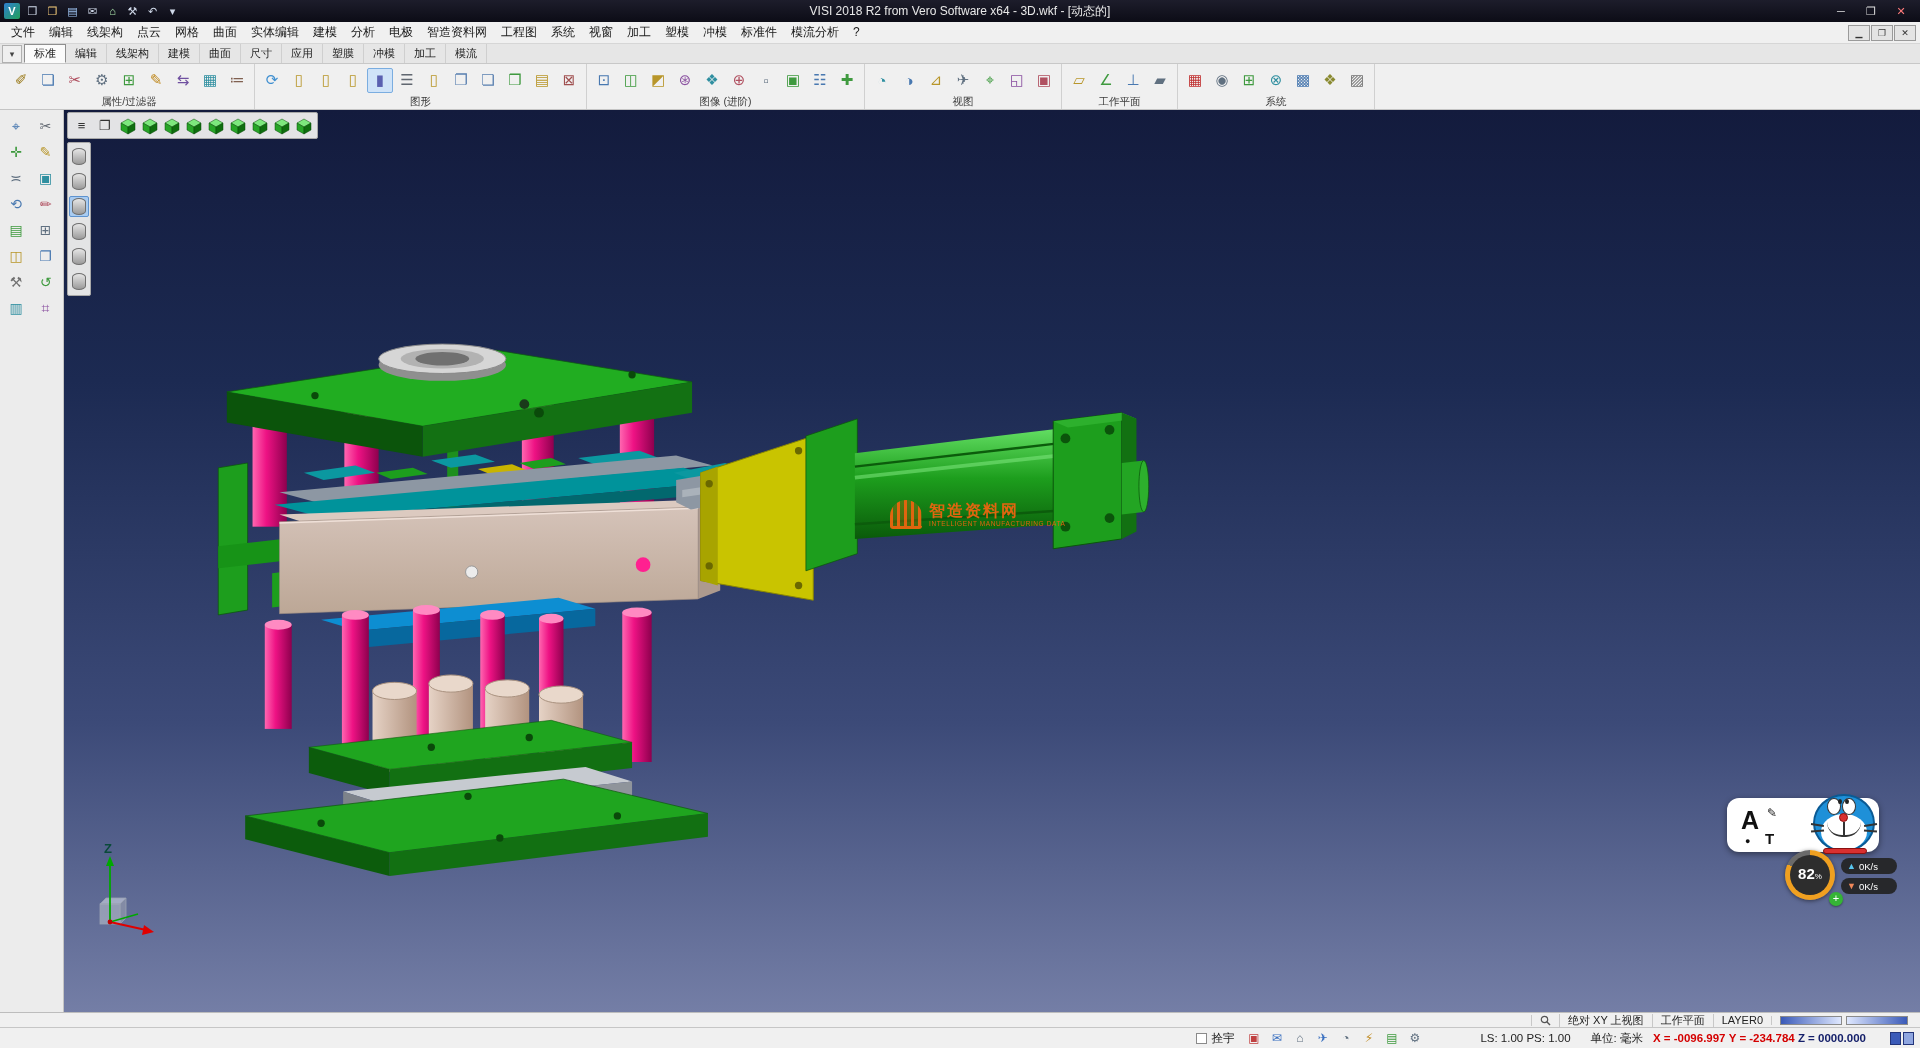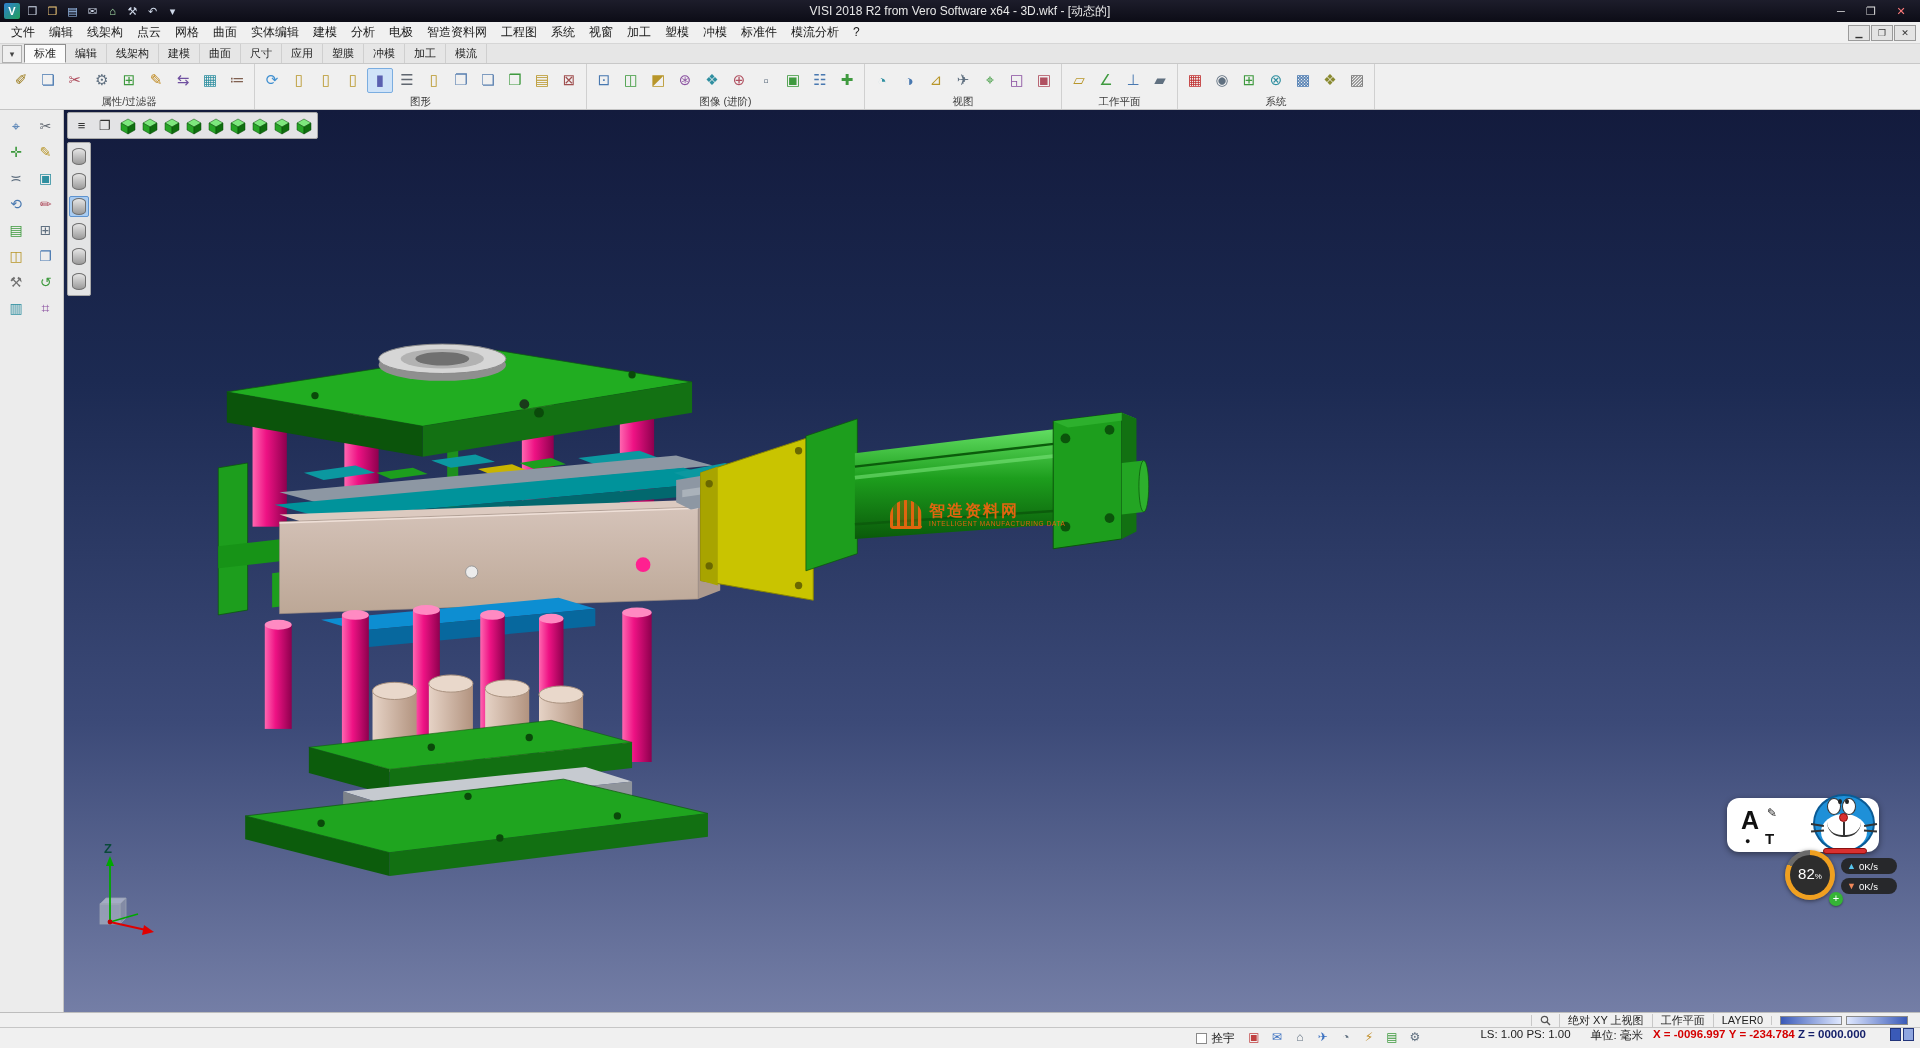--- a/index.html
+++ b/index.html
@@ -79,35 +79,35 @@
   .df-eye.l{left:18px;} .df-eye.r{left:33px;}
   .df-pupil{position:absolute;top:7px;width:4px;height:5px;background:#222;border-radius:50%;}
   .df-pupil.l{left:29px;} .df-pupil.r{left:36px;}
   .df-nose{position:absolute;left:30px;top:21px;width:9px;height:9px;background:#d83030;border:1px solid #8a1010;border-radius:50%;}
   .df-line{position:absolute;left:34px;top:30px;width:2px;height:14px;background:#333;}
   .df-smile{position:absolute;left:18px;top:30px;width:34px;height:15px;border-bottom:2px solid #333;border-radius:0 0 18px 18px;}
   .df-wh{position:absolute;width:13px;height:1.5px;background:#333;}
   .df-collar{position:absolute;left:14px;top:56px;width:44px;height:6px;background:#d83030;border-radius:3px;border:1px solid #8a1010;}
   .dora-ring{position:absolute;left:58px;top:54px;width:50px;height:50px;border-radius:50%;background:conic-gradient(#f0a020 0 295deg,#6a6a6a 295deg 360deg);display:flex;align-items:center;justify-content:center;box-shadow:0 1px 4px rgba(0,0,0,.5);}
   .dora-ring-inner{width:40px;height:40px;border-radius:50%;background:#2d2d2d;color:#fff;display:flex;align-items:baseline;justify-content:center;padding-top:11px;}
-  .dr-num{font-size:15px;font-weight:normal;line-height:15px;}
+  .dr-num{font-size:15px;font-weight:bold;line-height:15px;}
   .dr-pct{font-size:8px;}
   .dora-badges{position:absolute;left:114px;top:62px;display:flex;flex-direction:column;gap:4px;}
   .dora-badge{width:56px;height:16px;background:rgba(35,35,35,.92);border-radius:8px;color:#fff;font-size:9.5px;display:flex;align-items:center;gap:3px;padding:0 6px;}
   .db-up{color:#58c7f0;font-size:9px;} .db-dn{color:#f0885a;font-size:9px;}
   .dora-plus{position:absolute;left:102px;top:96px;width:14px;height:14px;background:#35b435;border-radius:50%;color:#fff;font-size:11px;line-height:13px;text-align:center;box-shadow:0 1px 2px rgba(0,0,0,.4);}
 
   
   .status1{height:15px;background:#f0f0f0;border-top:1px solid #bdbdbd;display:flex;align-items:center;font-size:11px;color:#222;padding:0 4px;}
   .s1-spacer{flex:1;}
   .s1-item{padding:0 8px;border-left:1px solid #c8c8c8;line-height:13px;display:flex;align-items:center;gap:4px;}
   .s1-bar{width:62px;height:9px;border:1px solid #8a8a8a;}
   .s1-bar.b1{background:linear-gradient(90deg,#3a5ab8,#dfe8ff);}
   .s1-bar.b2{background:linear-gradient(90deg,#dfe8ff,#3a5ab8);}
-  .status2{height:21px;background:#f0f0f0;border-top:1px solid #c6c6c6;display:flex;font-size:11.5px;color:#222;padding:0 6px;}
+  .status2{height:21px;background:#f0f0f0;border-top:1px solid #c6c6c6;display:flex;align-items:center;font-size:11.5px;color:#222;padding:0 6px;}
   .s2-spacer{flex:1;}
   .s2-chk{width:11px;height:11px;border:1px solid #8a8a8a;background:#fff;margin-right:4px;}
   .s2-lock{display:flex;align-items:center;margin-right:10px;}
   .s2-icons{display:flex;gap:4px;margin-right:46px;}
   .s2-ic{width:19px;height:17px;display:flex;align-items:center;justify-content:center;font-size:12px;border:1px solid transparent;}
   .s2-text{padding:0 10px;white-space:nowrap;}
   .s2-coord{color:#d40000;font-weight:bold;white-space:nowrap;}
   .s2-coord-z{color:#15206a;font-weight:bold;white-space:nowrap;padding-right:24px;}
   .s2-bars{display:flex;gap:2px;}
   .s2-sq{width:11px;height:13px;background:#3a5ab8;border:1px solid #22347a;}

